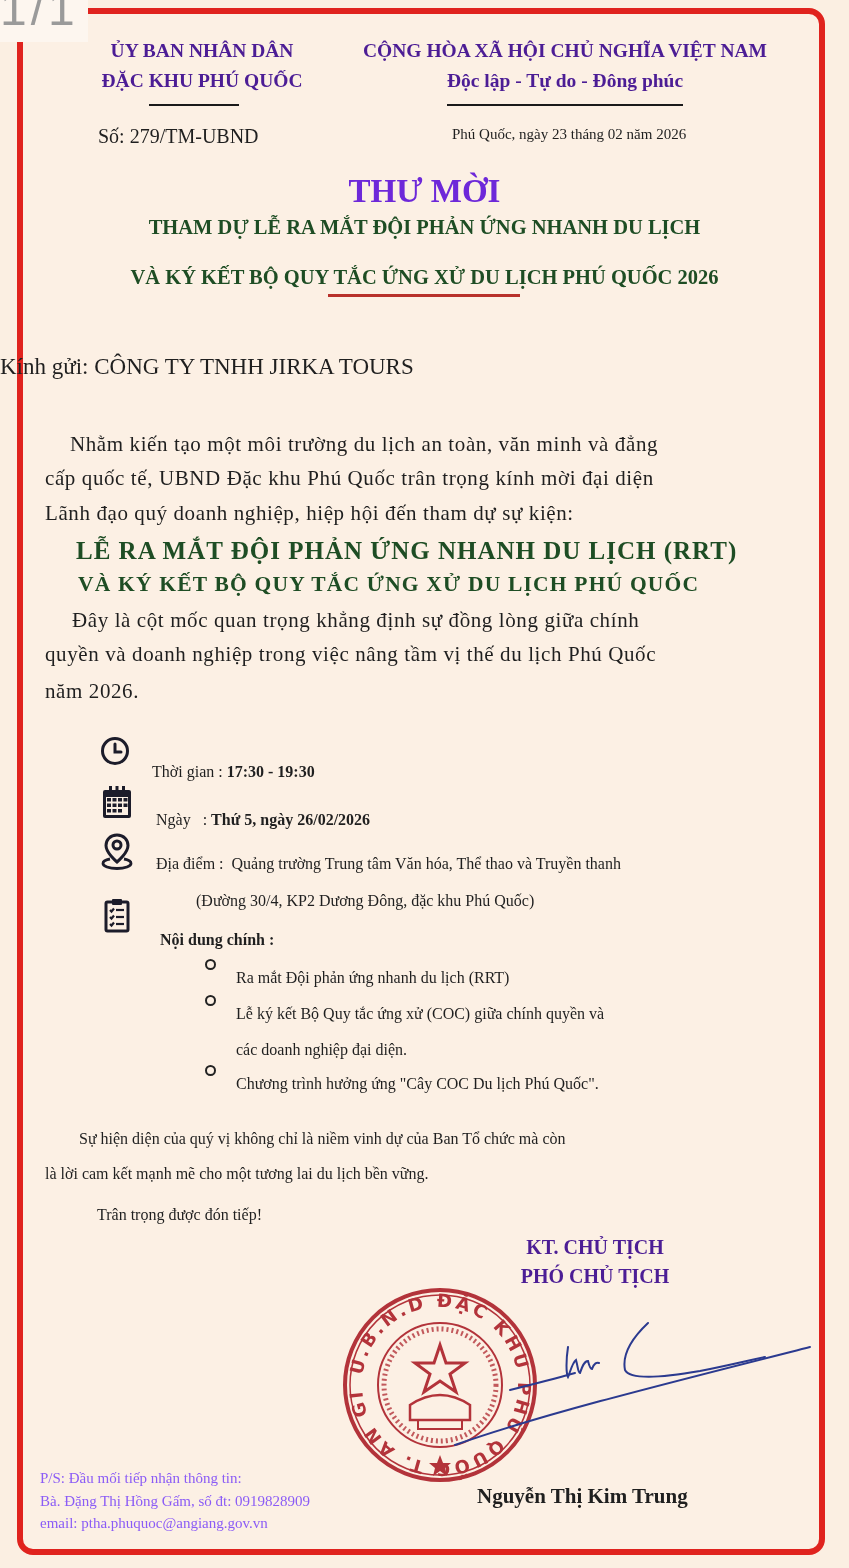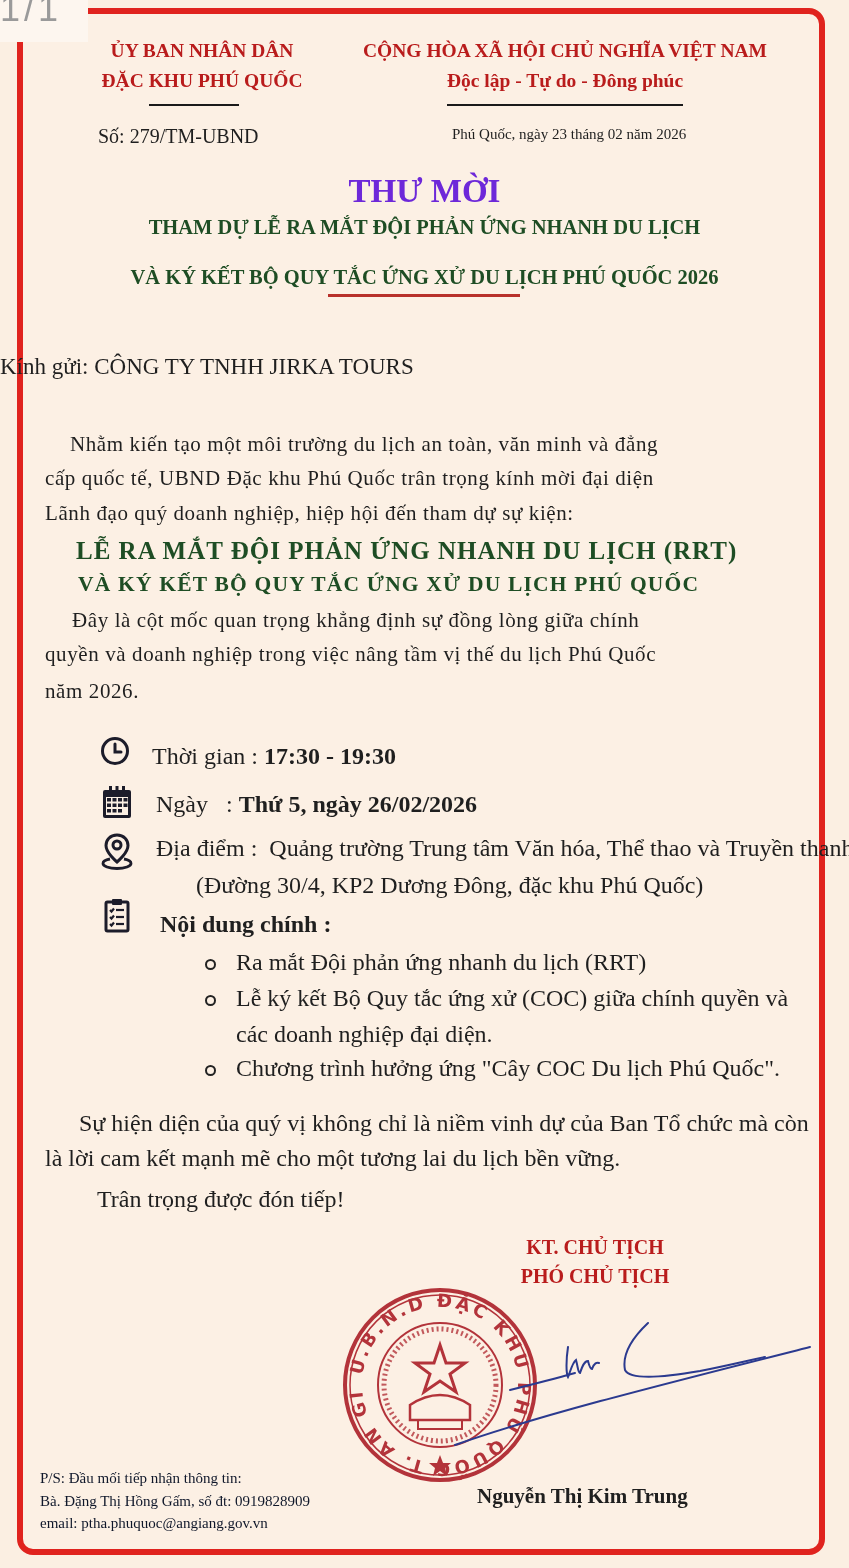--- a/index.html
+++ b/index.html
@@ -10,33 +10,33 @@
     color: #1f1f1f;
   }
   .frame {
     position: absolute; left: 17px; top: 8px; width: 808px; height: 1547px;
     border: 6px solid #e0231e; border-radius: 16px; box-sizing: border-box;
     background: #fcf0e4;
   }
   .page-overlay {
     position: absolute; left: 0; top: 0; width: 88px; height: 42px;
     background: #fdf6ef;
-    font-family: "Liberation Sans", sans-serif; font-size: 36px; color: #9a9a9a;
+    font-family: "Liberation Sans", sans-serif; font-size: 48px; color: #9a9a9a;
     line-height: 18px; padding-left: 0px; letter-spacing: 4px; overflow: hidden;
   }
   .abs { position: absolute; }
-  .hdr { font-weight: bold; font-size: 19.5px; text-align: center; white-space: nowrap; color: #b91c1c; }
+  .hdr { font-weight: bold; font-size: 19.5px; text-align: center; white-space: nowrap; color: #4c1d95; }
   .u-dark { border-bottom: 2px solid #1a1a1a; padding-bottom: 13px; }
   .red-title { color: #6d28d9; font-weight: bold; font-size: 33px; text-align: center; width: 849px; left: 0; }
   .green-title { color: #1e4d24; font-weight: bold; font-size: 20.5px; text-align: center; width: 849px; left: 0; white-space: nowrap; }
   .red-underline { position: absolute; left: 328px; top: 294px; width: 192px; height: 3px; background: #b8312b; }
   .p { font-size: 21px; letter-spacing: 0.6px; white-space: nowrap; }
-  .p2 { font-size: 24px; white-space: nowrap; }
+  .p2 { font-size: 16px; white-space: nowrap; margin-top: 20px; }
   .icon { position: absolute; }
-  .sm { font-size: 15px; color: #0f172a; white-space: nowrap; }
+  .sm { font-size: 15px; color: #8b5cf6; white-space: nowrap; }
   b { font-weight: bold; }
   .bullet { position: absolute; width: 7px; height: 7px; border: 2px solid #222; border-radius: 50%; }
 </style>
 </head>
 <body>
 
 <div class="frame"></div>
 <div class="page-overlay"><span>1/1</span></div>
 
 <div class="abs hdr" style="left:82px; top:40px; width:240px;">ỦY BAN NHÂN DÂN</div>

